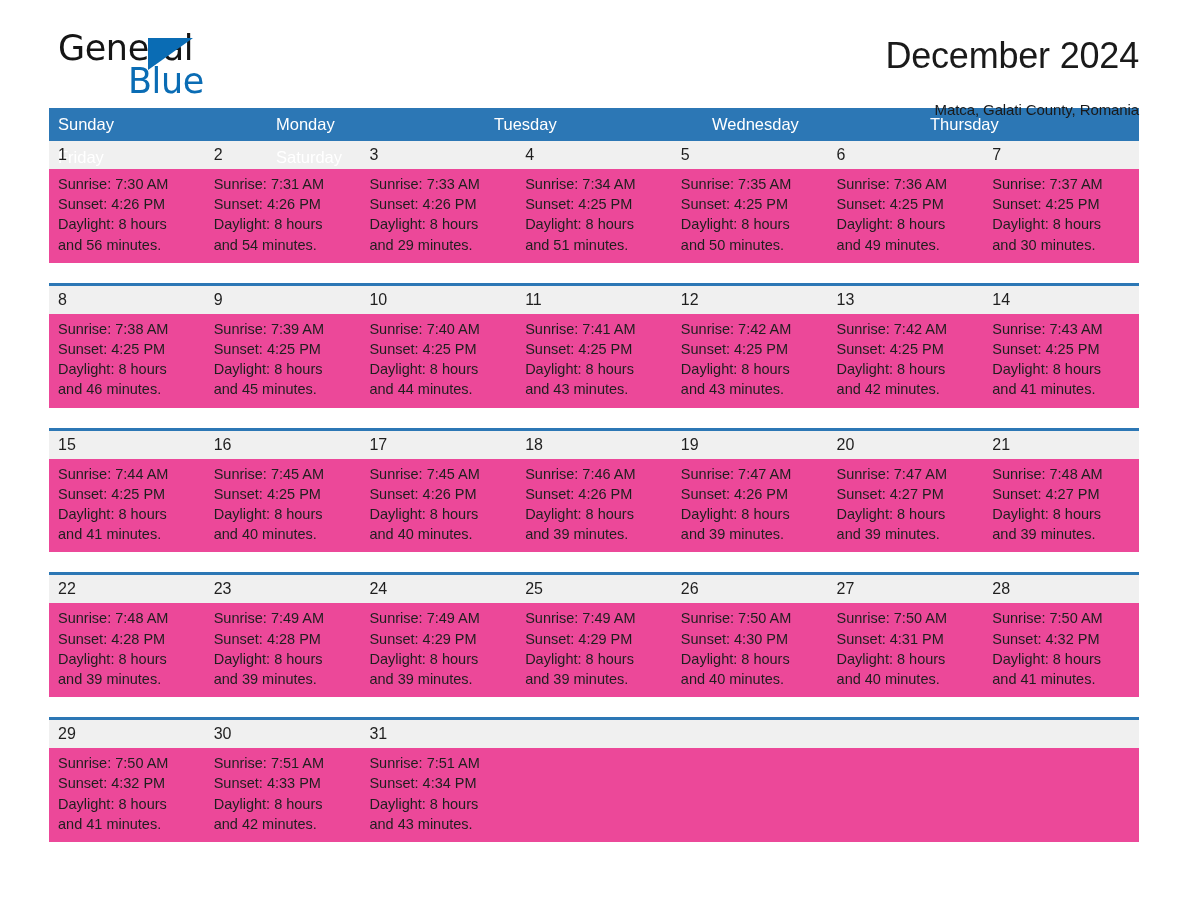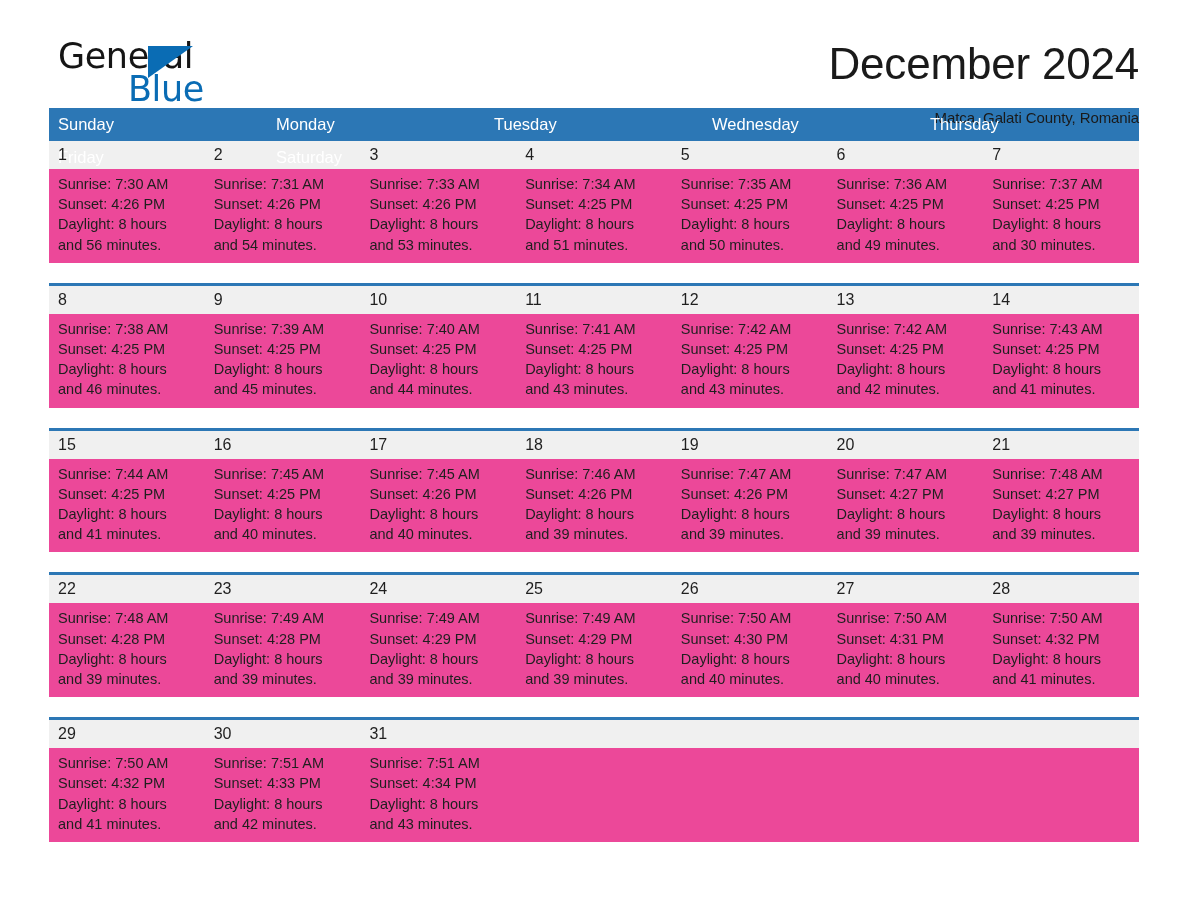--- a/index.html
+++ b/index.html
@@ -19,21 +19,21 @@
     height: 918px;
     box-sizing: border-box;
     padding: 0 49px;
   }
 
   
   .topbar {
     display: flex;
     align-items: flex-start;
     justify-content: space-between;
-    padding-top: 36px;
+    padding-top: 28px;
     height: 104px;
     box-sizing: border-box;
   }
   .logo {
     position: relative;
     width: 150px;
     height: 70px;
     flex: 0 0 auto;
   }
   .logo-general {
@@ -66,21 +66,21 @@
     letter-spacing: -0.4px;
     font-family: "DejaVu Sans", sans-serif;
     font-weight: 400;
   }
   .titles {
     text-align: right;
     flex: 1 1 auto;
     padding-top: 2px;
   }
   .month-title {
-    font-size: 44px;
+    font-size: 36px;
     line-height: 52px;
     color: #1a1a1a;
     font-weight: 400;
     letter-spacing: -0.2px;
   }
   .location {
     font-size: 15px;
     line-height: 28px;
     color: #1a1a1a;
     font-weight: 400;
@@ -199,21 +199,21 @@
             <div class="cell">
               <div class="line">Sunrise: 7:31 AM</div>
               <div class="line">Sunset: 4:26 PM</div>
               <div class="line">Daylight: 8 hours</div>
               <div class="line">and 54 minutes.</div>
             </div>
             <div class="cell">
               <div class="line">Sunrise: 7:33 AM</div>
               <div class="line">Sunset: 4:26 PM</div>
               <div class="line">Daylight: 8 hours</div>
-              <div class="line">and 53 minutes.</div>
+              <div class="line">and 29 minutes.</div>
             </div>
             <div class="cell">
               <div class="line">Sunrise: 7:34 AM</div>
               <div class="line">Sunset: 4:25 PM</div>
               <div class="line">Daylight: 8 hours</div>
               <div class="line">and 51 minutes.</div>
             </div>
             <div class="cell">
               <div class="line">Sunrise: 7:35 AM</div>
               <div class="line">Sunset: 4:25 PM</div>

